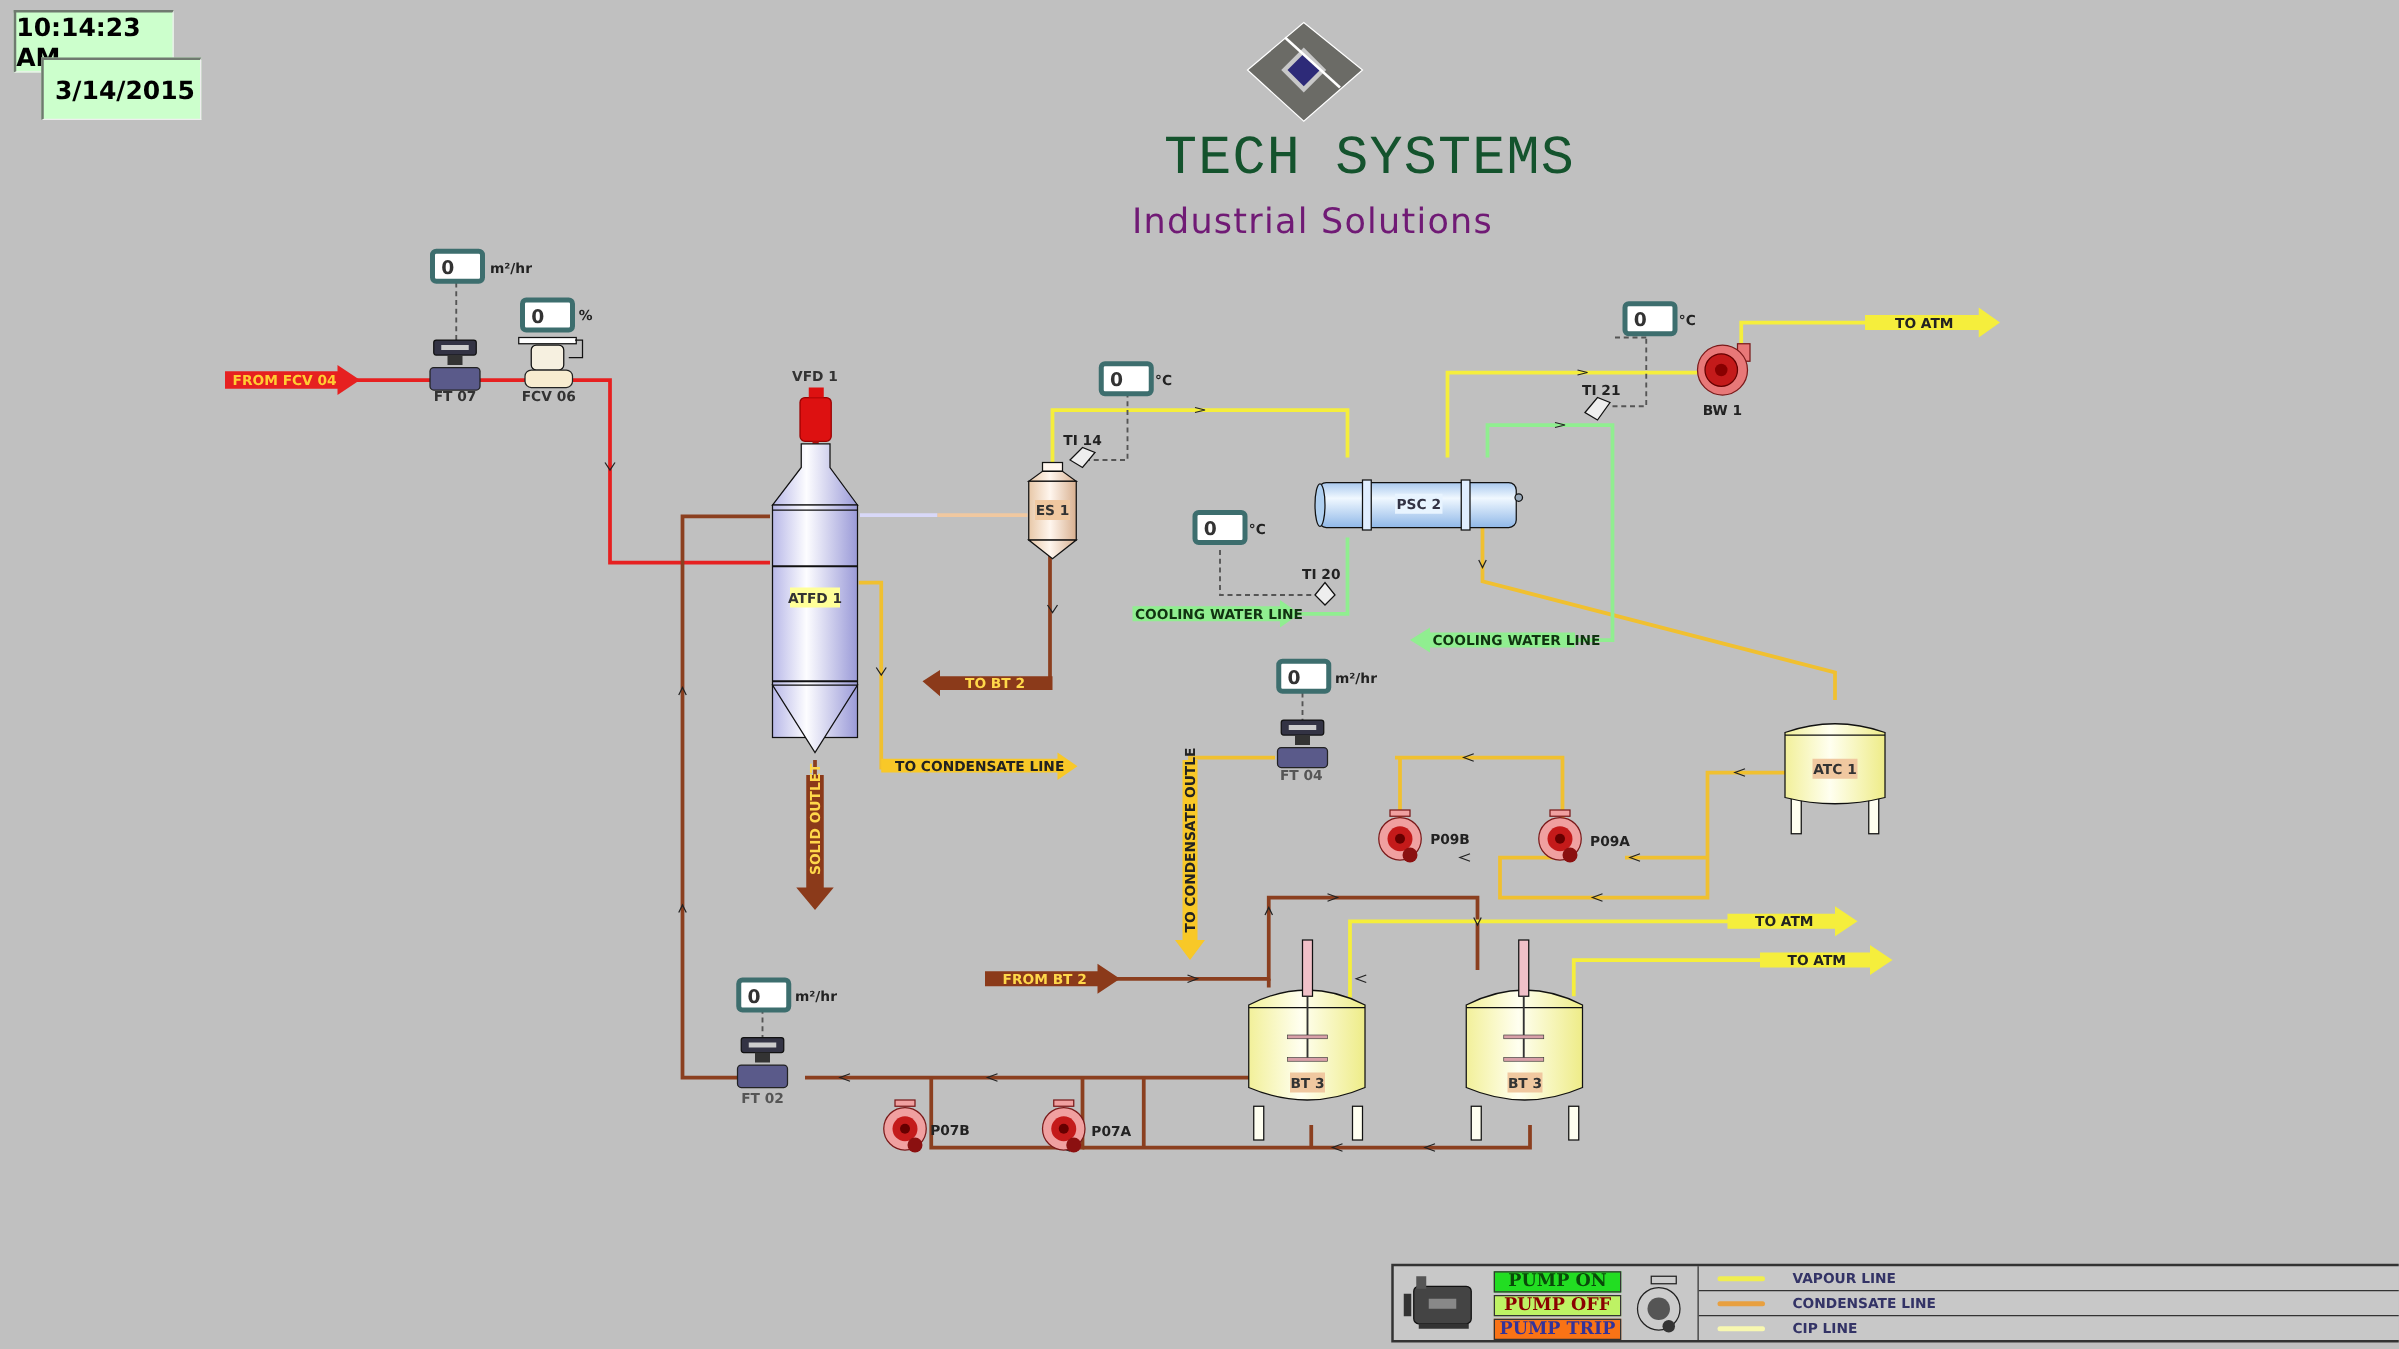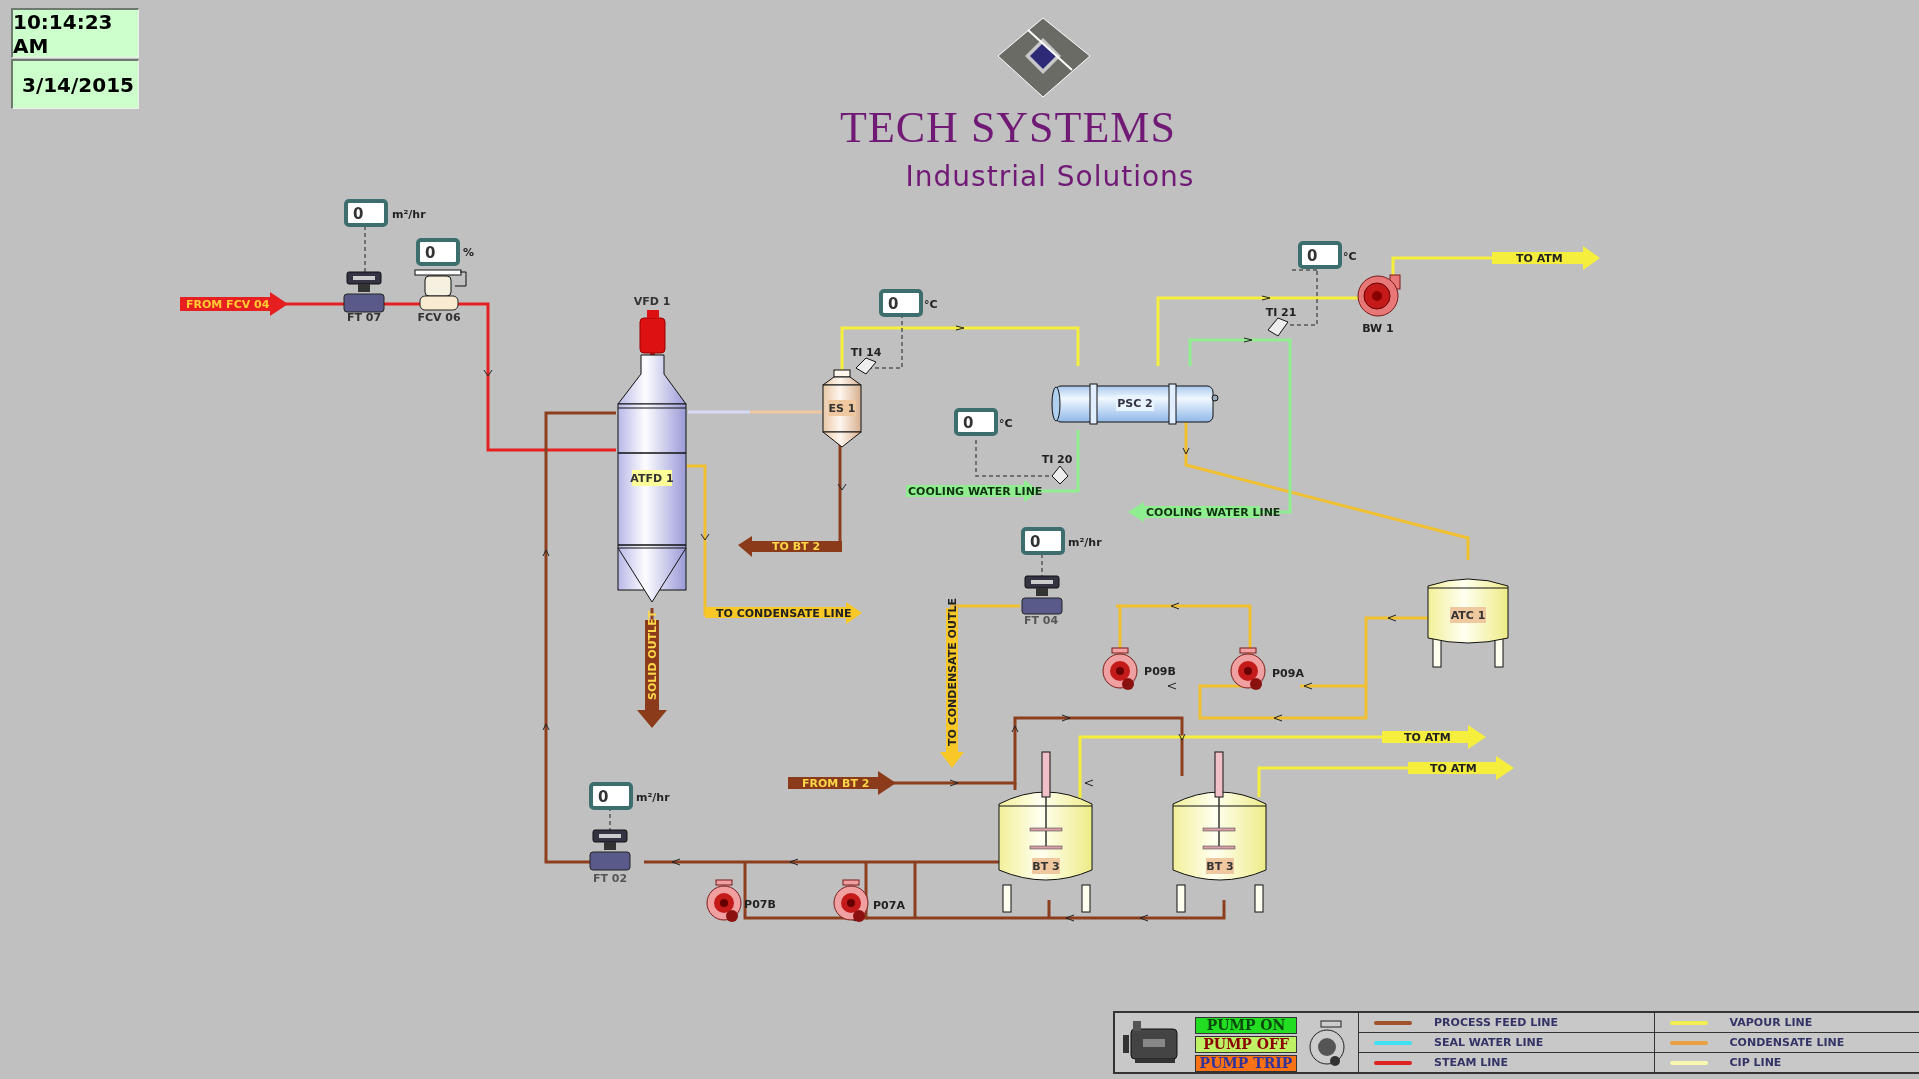--- a/index.html
+++ b/index.html
@@ -1,21 +1,21 @@
 <!DOCTYPE html>
 <html><head>
 <meta charset="utf-8">
 <style>
   html,body{margin:0;padding:0;}
   body{width:1919px;height:1079px;background:#c0c0c0;position:relative;overflow:hidden;font-family:"DejaVu Sans",sans-serif;}
   .clock{position:absolute;left:11px;width:128px;height:50px;background:#ccffcc;border-top:2px solid #6f7a6f;border-left:2px solid #6f7a6f;border-bottom:1px solid #eee;border-right:1px solid #eee;box-sizing:border-box;font-weight:bold;font-size:20px;color:#000;display:flex;align-items:center;justify-content:flex-end;padding-right:4px;}
   #time{top:8px;}
-  #date{top:59px;}
+  #date{top:46px;margin-left:22px;}
   .logo{position:absolute;left:840px;top:10px;width:420px;text-align:center;}
-  .logo-title{position:absolute;left:0;top:92px;width:420px;text-align:left;font-family:Liberation Serif, serif;font-size:44px;color:#701a75;letter-spacing:1px;}
+  .logo-title{position:absolute;left:0;top:92px;width:420px;text-align:right;font-family:Liberation Mono, monospace;font-size:44px;color:#14532d;letter-spacing:1px;}
   .logo-sub{position:absolute;left:0;top:150px;width:420px;text-align:center;font-family:"DejaVu Sans",sans-serif;font-size:28px;color:#701a75;letter-spacing:1px;}
   svg#diagram{position:absolute;left:0;top:0;}
   .lbl{font-family:"DejaVu Sans",sans-serif;font-weight:bold;font-size:11px;}
   .legend{position:absolute;left:1073px;top:1011px;width:838px;height:63px;border:2px solid #333;box-sizing:border-box;background:#c8c8c8;display:flex;margin-left:40px;}
   .legend .pumpbox{width:243px;border-right:1.5px solid #333;position:relative;}
   .pstat{position:absolute;left:80px;width:100px;height:15px;font-weight:bold;font-size:14px;text-align:center;line-height:15px;border:1px solid #333;font-family:"DejaVu Serif",serif;}
   .legend .col{flex:1;display:flex;flex-direction:column;border-right:1.5px solid #333;}
   .legend .col:last-child{border-right:none;}
   .legend .row{flex:1;display:flex;align-items:center;border-bottom:1.5px solid #333;font-size:11px;font-weight:bold;color:#333366;}
   .legend .row:last-child{border-bottom:none;}
@@ -399,34 +399,20 @@
     </div>
     <svg width="44" height="50" style="position:absolute;left:190px;top:6px">
       <circle cx="22" cy="28" r="17" fill="#ccc" stroke="#222"></circle>
         <circle cx="22" cy="28" r="9" fill="#555"></circle>
       <rect x="16" y="2" width="20" height="6" fill="#ccc" stroke="#222"></rect>
         <circle cx="30" cy="42" r="5" fill="#333"></circle>
     </svg>
   </div>
   <div class="col">
     <div class="row">
-        <span class="sw" style="background: rgb(160, 82, 45);"></span>
-        <span>PROCESS FEED LINE</span>
-      </div>
-    <div class="row">
-        <span class="sw" style="background: rgb(64, 224, 240);"></span>
-        <span>SEAL WATER LINE</span>
-      </div>
-    <div class="row">
-        <span class="sw" style="background: rgb(221, 34, 34);"></span>
-        <span>STEAM LINE</span>
-      </div>
-  </div>
-  <div class="col">
-    <div class="row">
         <span class="sw" style="background: rgb(240, 238, 80);"></span>
         <span>VAPOUR LINE</span>
       </div>
     <div class="row">
         <span class="sw" style="background: rgb(232, 160, 64);"></span>
         <span>CONDENSATE LINE</span>
       </div>
     <div class="row">
         <span class="sw" style="background: rgb(248, 248, 176);"></span>
         <span>CIP LINE</span>

